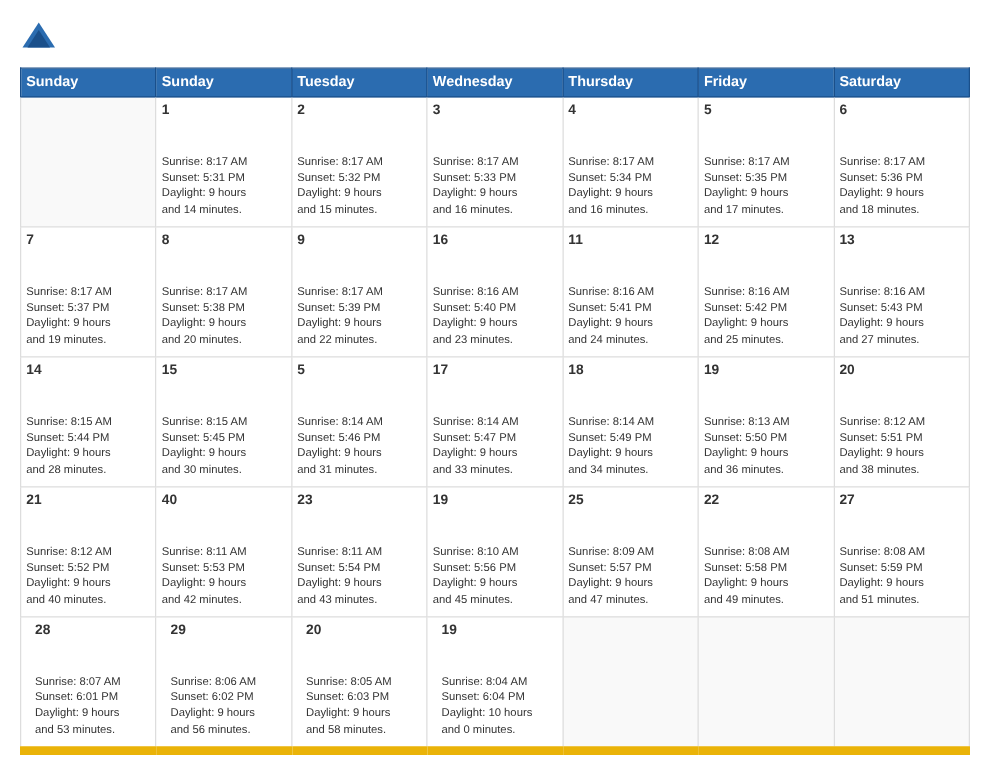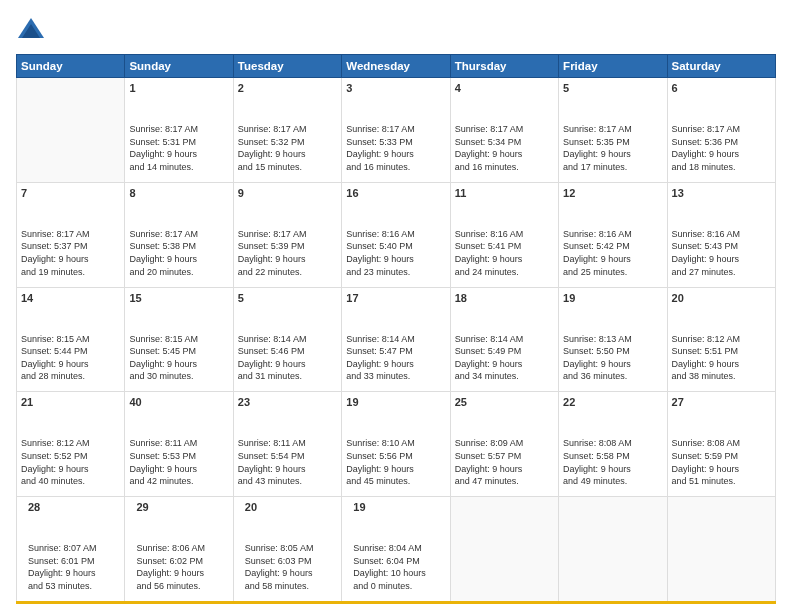--- a/index.html
+++ b/index.html
@@ -87,21 +87,21 @@
       display: block;
       margin-bottom: 2px;
     }
     .day-info {
       font-size: 9px;
       line-height: 1.4;
       color: #333;
       margin-top: 29px;
     }
     tr:last-child td {
-      border-bottom: 3px solid #eab308;
+      border-bottom: 7px solid #eab308;
       padding-left: 11px;
     }
   </style>
 </head>
 <body>
 
 <div class="page">
   <div class="header">
     <div class="logo">
       <svg class="logo-icon" viewBox="0 0 30 30">

